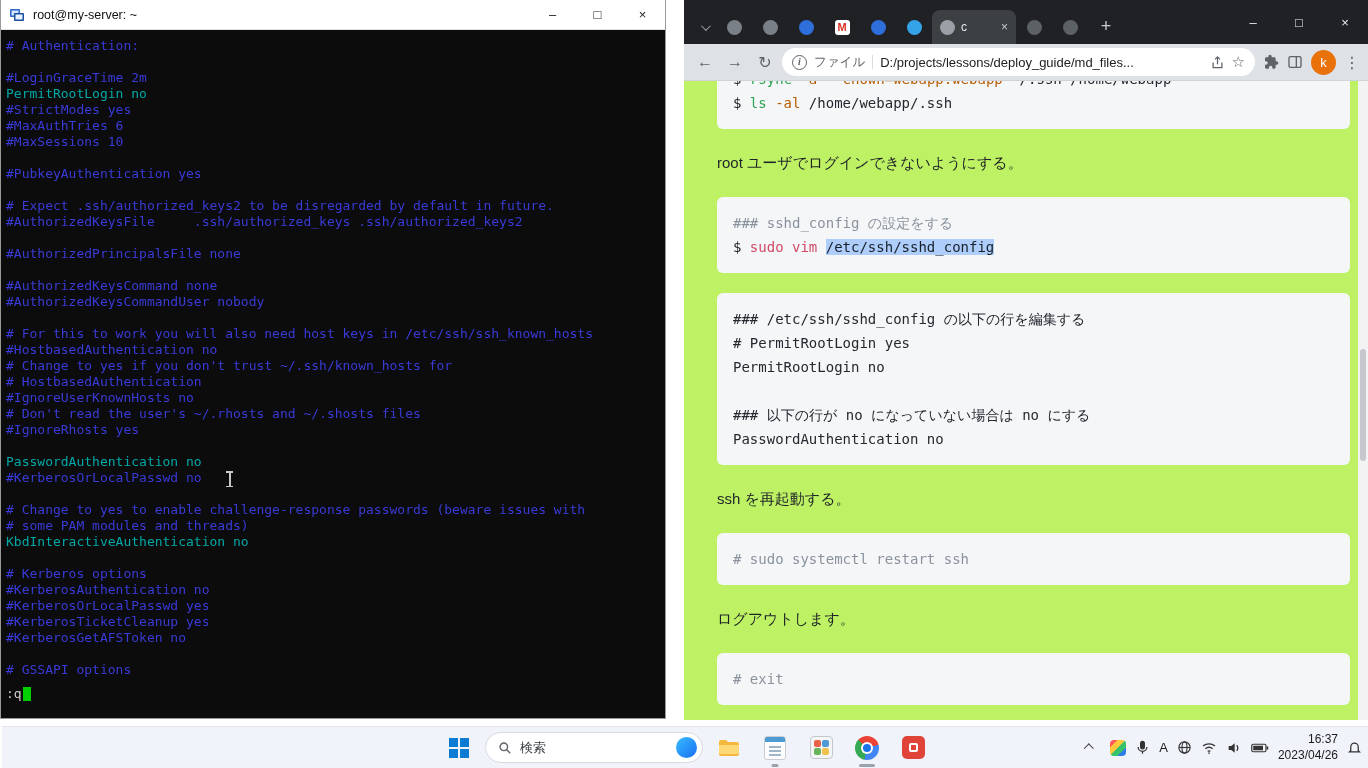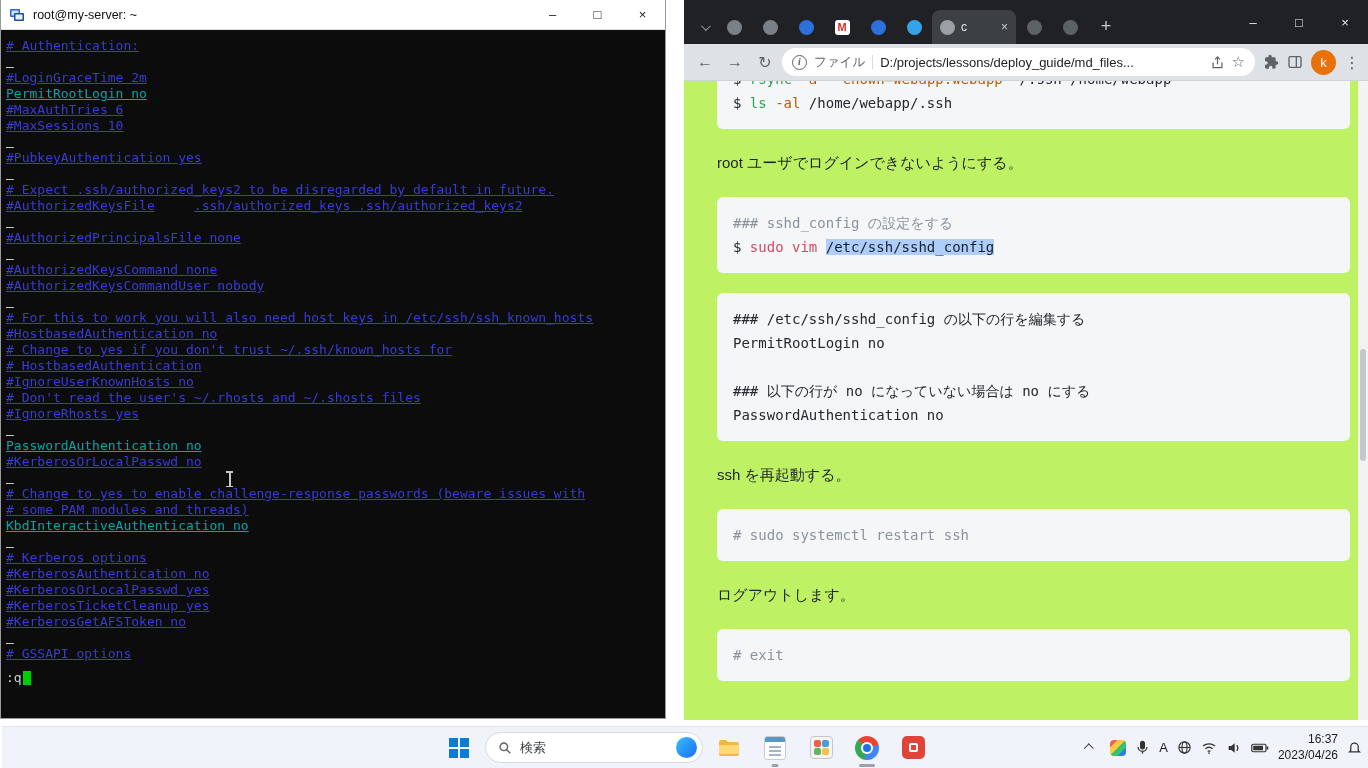--- a/index.html
+++ b/index.html
@@ -9,21 +9,21 @@
   
   .terminal { position:absolute; left:0; top:0; width:666px; height:719px;
               background:var(--terminal-bg); border:1px solid #9a9a9a; border-top:none; }
   .term-titlebar { height:30px; background:#ffffff; display:flex; align-items:center;
                    padding-left:8px; gap:8px; border-bottom:1px solid #e2e2e2; }
   .term-title { flex:1; font-size:12.5px; color:#111; white-space:nowrap; overflow:hidden; }
   .term-controls { display:flex; height:100%; }
   .term-btn { width:45px; display:flex; align-items:center; justify-content:center;
               font-size:13px; color:#222; }
   .term-body { padding:8px 5px; font:13px/16px "DejaVu Sans Mono",monospace; color:var(--terminal-text); }
-  .tline { height:16px; white-space:pre;text-decoration:underline; }
+  .tline { height:16px; white-space:pre; }
   .tline.comment { color:var(--terminal-comment); }
   .tline.option  { color:var(--terminal-option); }
   .tline.blank   { }
   .status-line { display:flex; align-items:center; height:16px; color:#cfcfcf;
                  font:13px/16px "DejaVu Sans Mono",monospace; padding-left:5px; }
   .cursor-block { width:8px; height:14px; background:var(--cursor-green); margin-left:1px; }
   
   .ibeam { position:absolute; left:224px; top:471px; width:9px; height:16px; }
   .ibeam div { position:absolute; background:#c9c9c9; }
   .ibeam .stem { left:4px; top:1px; width:1.5px; height:14px; }
@@ -149,20 +149,21 @@
       <span class="term-btn">–</span>
       <span class="term-btn">□</span>
       <span class="term-btn">×</span>
     </span>
   </div>
   <div class="term-body">
       <div class="tline comment"># Authentication:</div>
       <div class="tline blank">&nbsp;</div>
       <div class="tline comment">#LoginGraceTime 2m</div>
       <div class="tline option">PermitRootLogin no</div>
+      <div class="tline comment">#StrictModes yes</div>
       <div class="tline comment">#MaxAuthTries 6</div>
       <div class="tline comment">#MaxSessions 10</div>
       <div class="tline blank">&nbsp;</div>
       <div class="tline comment">#PubkeyAuthentication yes</div>
       <div class="tline blank">&nbsp;</div>
       <div class="tline comment"># Expect .ssh/authorized_keys2 to be disregarded by default in future.</div>
       <div class="tline comment">#AuthorizedKeysFile	.ssh/authorized_keys .ssh/authorized_keys2</div>
       <div class="tline blank">&nbsp;</div>
       <div class="tline comment">#AuthorizedPrincipalsFile none</div>
       <div class="tline blank">&nbsp;</div>
@@ -290,20 +291,21 @@
         <div class="cline"><span class="tok-plain">$ </span><span class="tok-green">rsync</span><span class="tok-orange"> -a --chown=webapp:webapp</span><span class="tok-plain"> ~/.ssh /home/webapp</span></div>
         <div class="cline"><span class="tok-plain">$ </span><span class="tok-green">ls</span><span class="tok-orange"> -al</span><span class="tok-plain"> /home/webapp/.ssh</span></div>
       </div>
       <p class="para">root ユーザでログインできないようにする。</p>
       <div class="codeblock">
         <div class="cline"><span class="tok-gray">### sshd_config の設定をする</span></div>
         <div class="cline"><span class="tok-plain">$ </span><span class="tok-red">sudo vim </span><span class="tok-sel">/etc/ssh/sshd_config</span></div>
       </div>
       <div class="codeblock">
         <div class="cline"><span class="tok-plain">### /etc/ssh/sshd_config の以下の行を編集する</span></div>
+        <div class="cline"><span class="tok-plain"># PermitRootLogin yes</span></div>
         <div class="cline"><span class="tok-plain">PermitRootLogin no</span></div>
         <div class="cline">&nbsp;</div>
         <div class="cline"><span class="tok-plain">### 以下の行が no になっていない場合は no にする</span></div>
         <div class="cline"><span class="tok-plain">PasswordAuthentication no</span></div>
       </div>
       <p class="para">ssh を再起動する。</p>
       <div class="codeblock">
         <div class="cline"><span class="tok-gray"># sudo systemctl restart ssh</span></div>
       </div>
       <p class="para">ログアウトします。</p>

